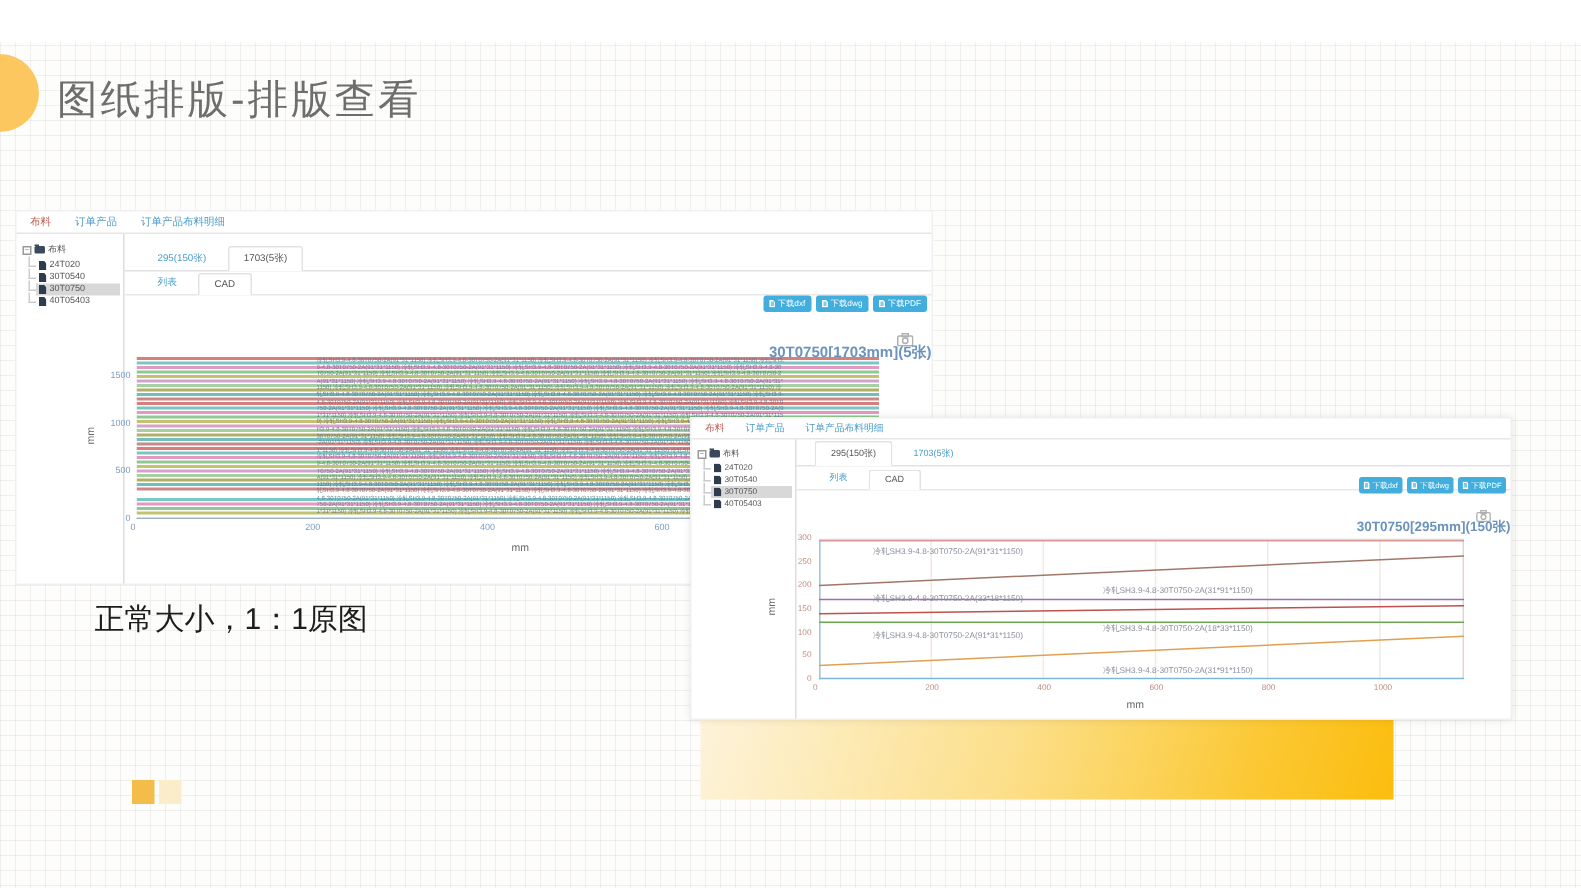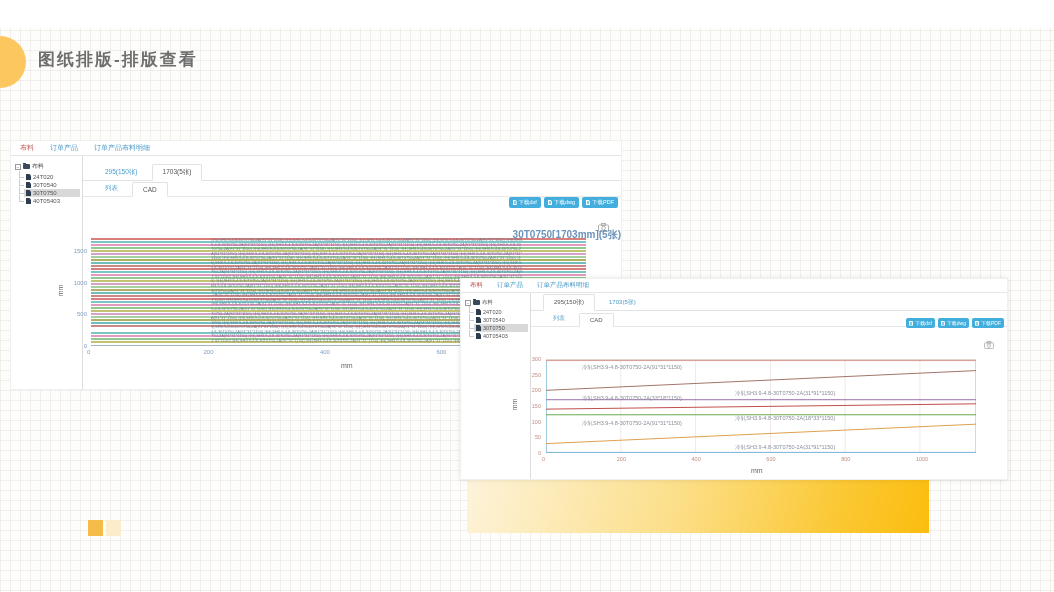--- a/index.html
+++ b/index.html
@@ -9,22 +9,22 @@
     position:relative; width:1054px; height:592px; overflow:hidden;
     background-color:#fdfdfc;
     background-image:
       linear-gradient(rgba(214,205,200,0.30) 1px, transparent 1px),
       linear-gradient(90deg, rgba(214,205,200,0.30) 1px, transparent 1px);
     background-size:10px 10px;
   }
   .topband { position:absolute; left:0; top:0; width:1054px; height:28px; background:#ffffff; }
   .deco-circle { position:absolute; left:-26px; top:36px; width:52px; height:52px;
     border-radius:50%; background:#fcc75e; }
-  .page-title { position:absolute; left:38px; top:48px; font-size:17px; color:#6e6e6e;
-    font-weight:700; letter-spacing:2px; }
+  .page-title { position:absolute; left:38px; top:48px; font-size:27px; color:#6e6e6e;
+    font-weight:400; letter-spacing:2px; }
 
   
   .win { position:absolute; background:#fff; border:1px solid #f0f0f0; }
   .w1 { left:10px; top:140px; width:612px; height:250px; z-index:1; }
   .w2 { left:460px; top:278px; width:548px; height:202px; z-index:3;
         box-shadow:0 0 5px rgba(0,0,0,0.10); }
 
   .main-tabs { height:15px; border-bottom:1px solid #e6e6e6; display:flex; gap:16px;
     align-items:center; padding-left:9px; font-size:7px; }
   .w2 .main-tabs { height:14px; font-size:6.5px; gap:14px; }
@@ -297,20 +297,21 @@
               <span>下载PDF</span>
             </button>
           </div>
         <div class="camera">
           <svg width="10" height="8" viewBox="0 0 11 9">
               <rect x="0.5" y="2" width="10" height="6.5" rx="1" fill="none" stroke="#b0b0b0"></rect>
               <rect x="3.5" y="0.5" width="4" height="2" fill="none" stroke="#b0b0b0"></rect>
               <circle cx="5.5" cy="5.2" r="1.8" fill="none" stroke="#b0b0b0"></circle>
             </svg>
         </div>
+        <div class="chart-title">30T0750[295mm](150张)</div>
       </div>
     </div>
     <div class="ylabels">
         <div class="ytick" style="top: 91px;">0</div>
         <div class="ytick" style="top: 75.3333px;">50</div>
         <div class="ytick" style="top: 59.6667px;">100</div>
         <div class="ytick" style="top: 44px;">150</div>
         <div class="ytick" style="top: 28.3333px;">200</div>
         <div class="ytick" style="top: 12.6667px;">250</div>
         <div class="ytick" style="top: -3px;">300</div>
@@ -344,16 +345,17 @@
         <div class="xtick" style="left: 70.7826px;">200</div>
         <div class="xtick" style="left: 145.565px;">400</div>
         <div class="xtick" style="left: 220.348px;">600</div>
         <div class="xtick" style="left: 295.13px;">800</div>
         <div class="xtick" style="left: 369.913px;">1000</div>
       </div>
     <div class="axis-unit-x">mm</div>
     <div class="axis-unit-y">mm</div>
   </div>
 
+  <div class="caption caption-normal">正常大小，1：1原图</div>
   <div class="yellow-bar"></div>
   <div class="sq sq-dark"></div>
   <div class="sq sq-light"></div>
 </div>
 
 </body></html>

